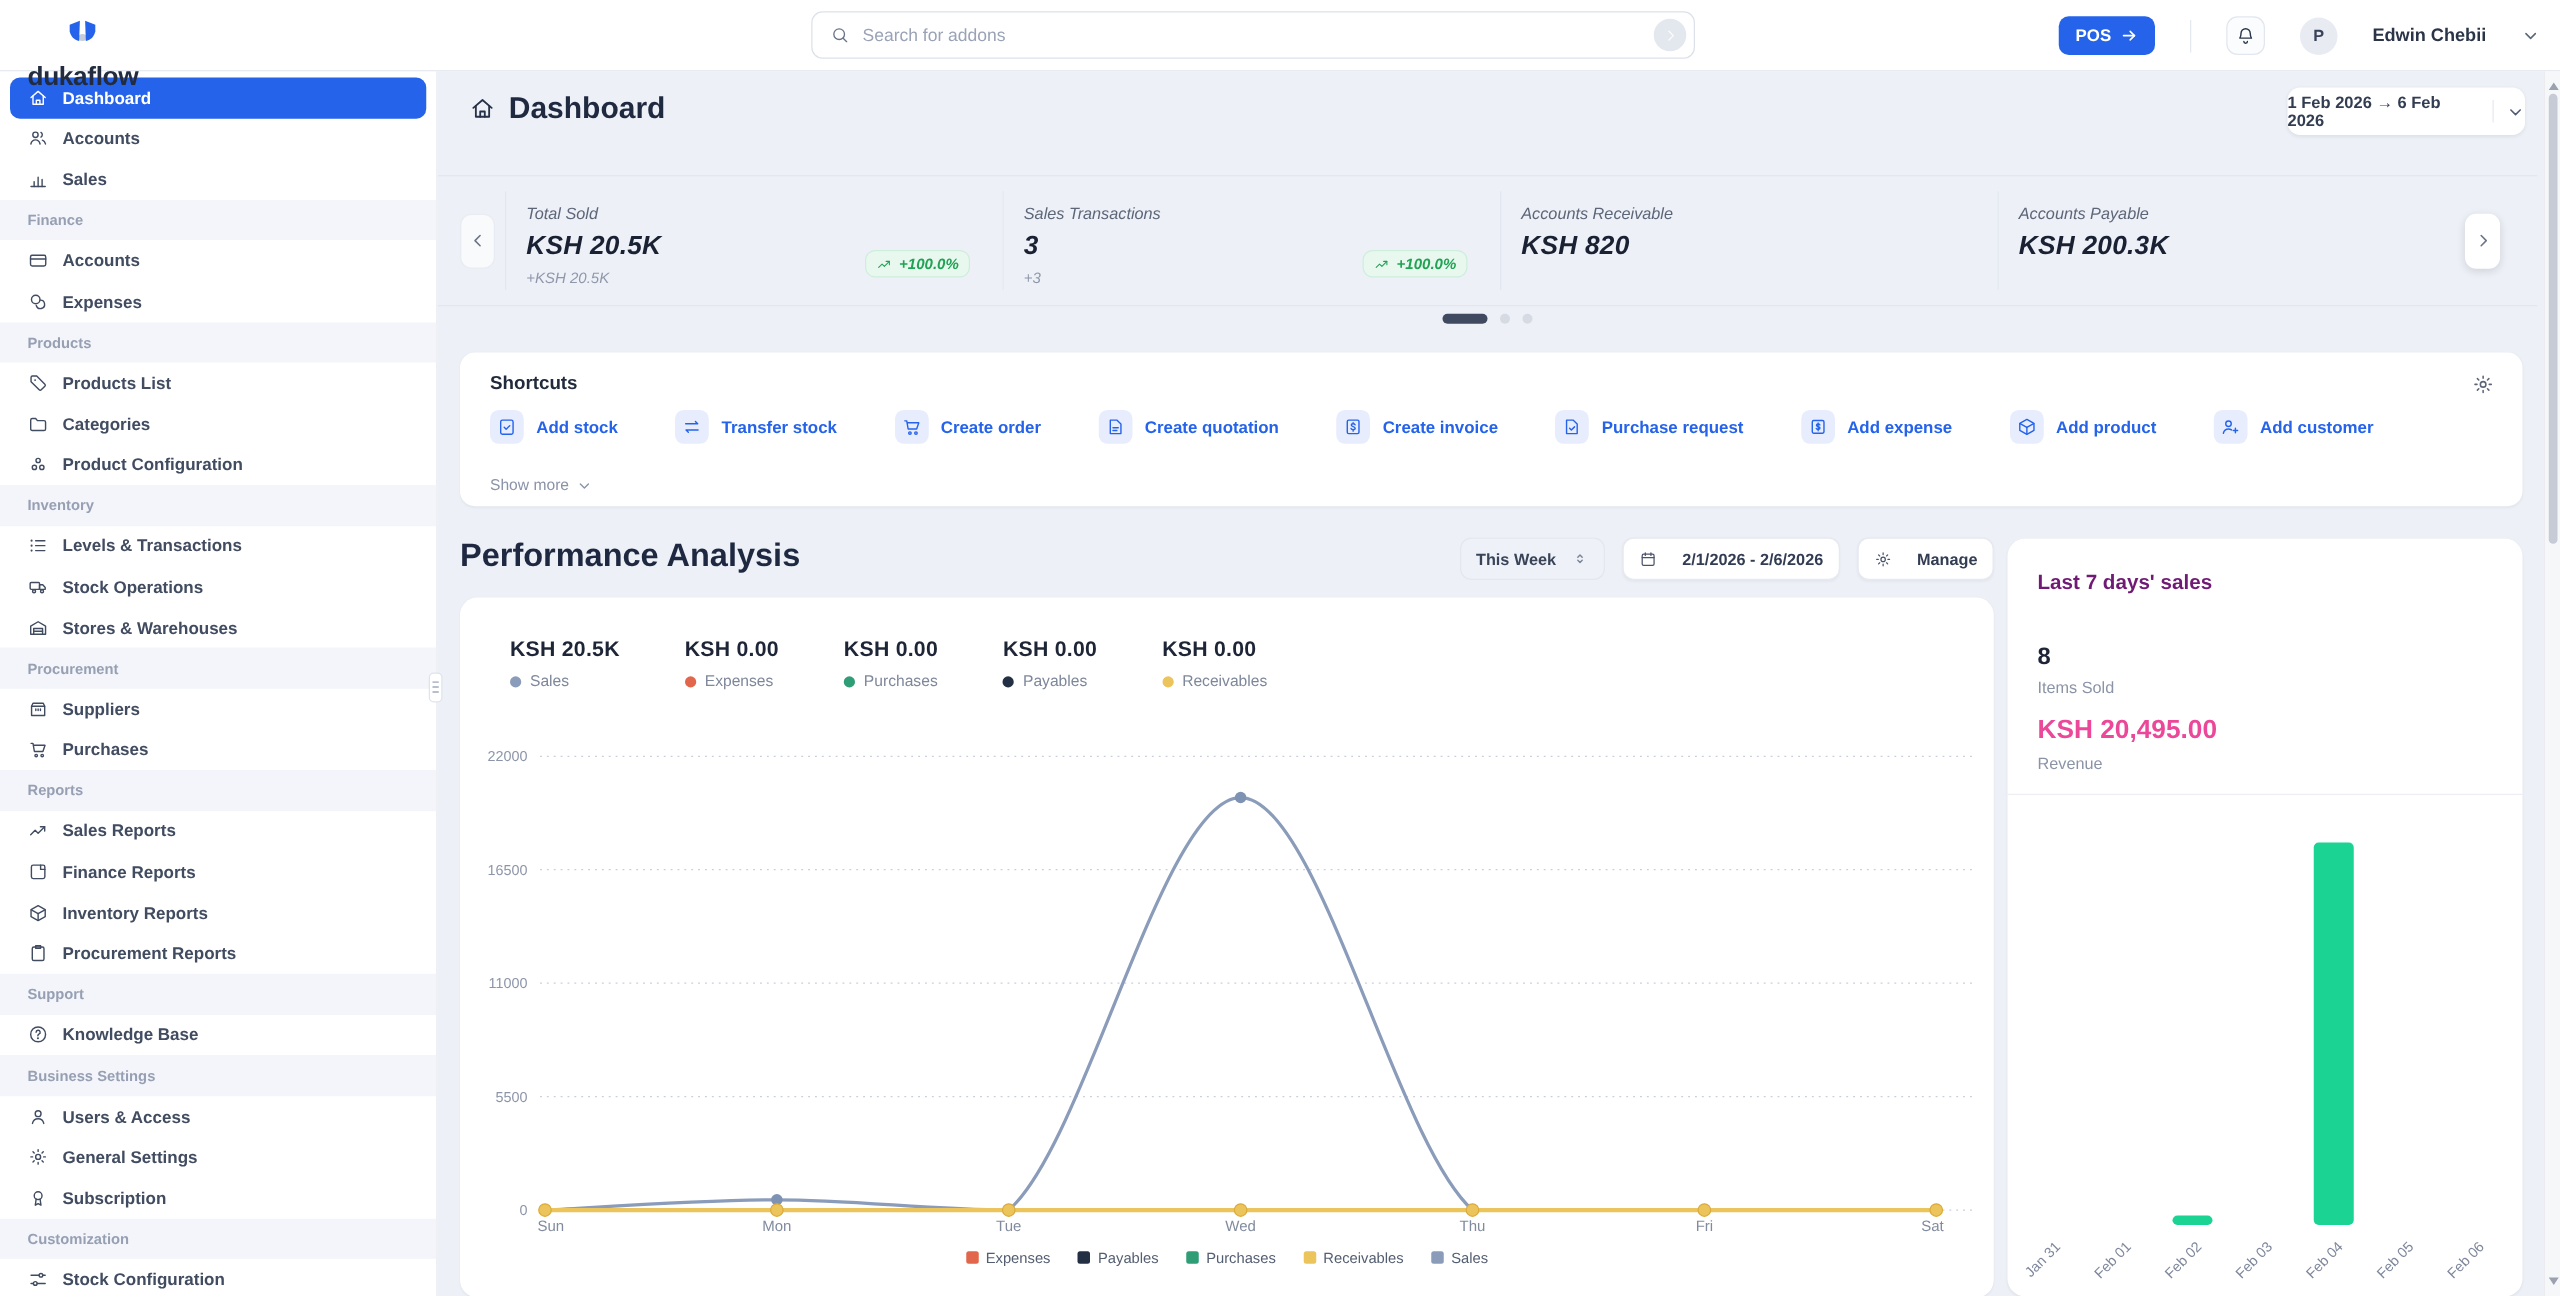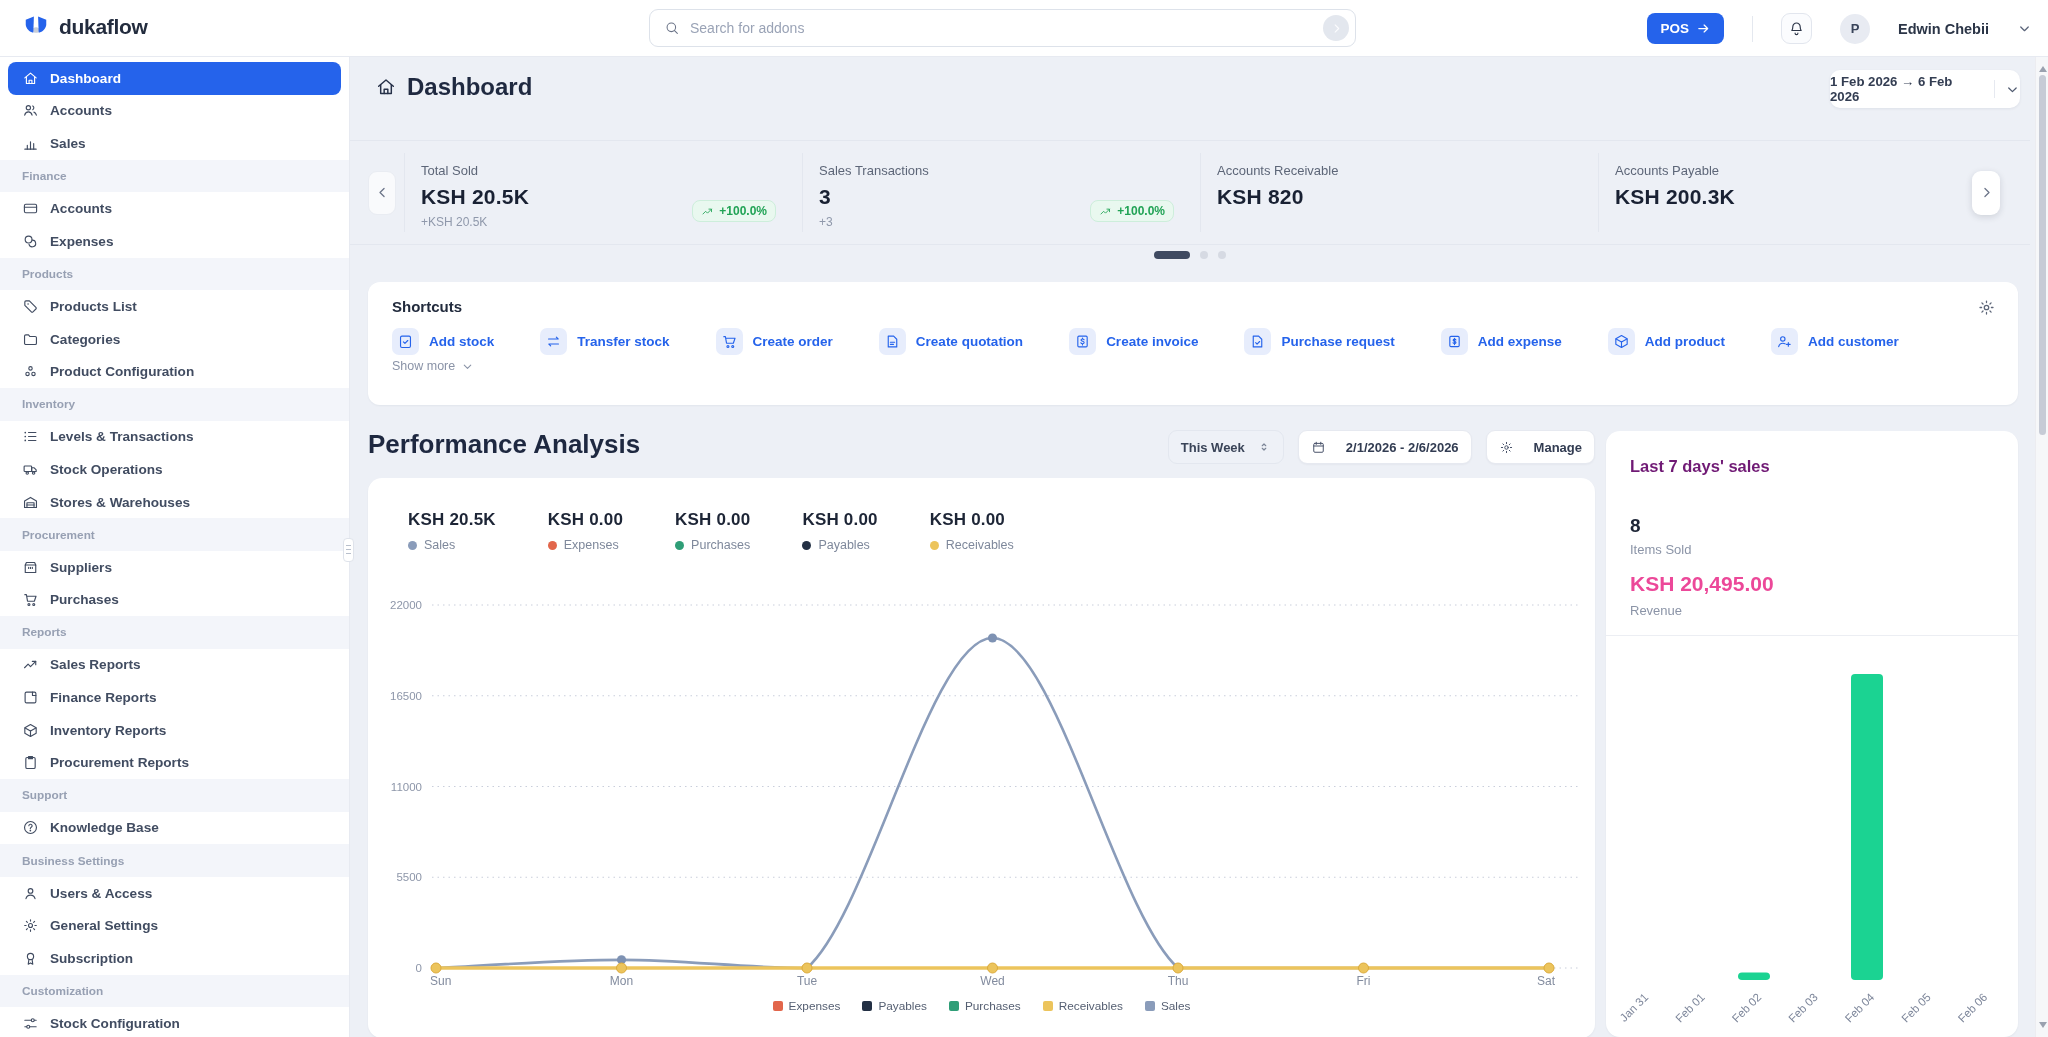--- a/index.html
+++ b/index.html
@@ -8,21 +8,21 @@
     position:relative; overflow:hidden;
     background:#edf0f6;
     font-family:"Liberation Sans","DejaVu Sans",sans-serif;
     color:#29334a;
   }
   .ic { display:inline-flex; }
   .ic svg { width:100%; height:100%; display:block; }
 
   
   .topbar { position:absolute; left:0; top:0; right:0; height:57px; background:#fff; border-bottom:1px solid #e7eaf1; z-index:8; }
-  .brand { position:absolute; left:22px; top:13px; display:flex; align-items:center; gap:9px; }
+  .brand { position:absolute; left:22px; top:13px; display:flex; align-items:center; gap:9px;flex-direction:column; }
   .brand-logo { width:28px; height:28px; }
   .brand-name { font-size:21px; font-weight:bold; color:#232c3e; letter-spacing:-0.3px; }
   .search { position:absolute; left:649px; top:9px; width:707px; height:38px; background:#fff; border:1px solid #dde2ea; border-radius:9px; display:flex; align-items:center; padding:0 6px 0 14px; gap:10px; }
   .search .search-ic { width:16px; height:16px; color:#6a7387; }
   .search input { border:none; outline:none; flex:1; font-size:14px; color:#333c50; background:transparent; font-family:inherit; }
   .search input::placeholder { color:#9aa3b6; }
   .search-go { width:26px; height:26px; border-radius:50%; background:#e3e7ee; color:#fbfcfe; display:flex; align-items:center; justify-content:center; cursor:pointer; }
   .search-go .ic { width:13px; height:13px; }
   .tb-right { position:absolute; right:16px; top:13px; display:flex; align-items:center; gap:28px; }
   .pos-btn { height:31px; padding:0 13px; background:#2563eb; color:#fff; border:none; border-radius:8px; display:flex; align-items:center; gap:7px; font-weight:bold; font-size:13.5px; cursor:pointer; font-family:inherit; }
@@ -48,21 +48,21 @@
   
   .main { position:absolute; left:350px; top:57px; right:0; bottom:0; }
   .page-head { position:absolute; left:25px; top:16px; display:flex; align-items:center; gap:10px; color:#1f2940; }
   .home-ic { width:22px; height:22px; color:#273149; }
   .page-title { font-size:24px; font-weight:bold; }
   .date-pill { position:absolute; left:1480px; top:13px; width:190px; height:38px; background:#fff; border-radius:10px; box-shadow:0 1px 3px rgba(20,30,50,.07); display:flex; align-items:center; justify-content:center; gap:10px; font-size:13.2px; color:#333d52; font-weight:600; cursor:pointer; }
   .date-pill .sep { width:1px; height:18px; background:#e6e9f0; }
   .date-pill .ic { width:15px; height:15px; color:#505b70; }
 
   
-  .strip { position:absolute; left:0; right:18px; top:83px; height:105px; border-top:1px solid #e3e7ef; border-bottom:1px solid #e3e7ef; }
+  .strip { position:absolute; left:0; right:18px; top:83px; height:105px; border-top:1px solid #e3e7ef; border-bottom:1px solid #e3e7ef;font-style:italic; }
   .strip-card { position:absolute; top:12px; bottom:12px; width:398px; border-left:1px solid #e3e7ef; padding:10px 24px 0 16px; }
   .sc-label { font-size:13px; color:#5d6678; }
   .sc-value { font-size:21px; font-weight:bold; color:#192133; margin-top:7px; letter-spacing:.2px; }
   .sc-delta { font-size:12px; color:#8f98ab; margin-top:6px; }
   .sc-badge { position:absolute; right:26px; bottom:10px; display:flex; align-items:center; gap:5px; background:#e9f8ef; border:1px solid #cdeedb; color:#21a355; border-radius:8px; padding:3px 8px; font-size:12px; font-weight:bold; }
   .sc-badge .ic { width:13px; height:13px; }
   .strip-nav { position:absolute; width:28px; height:44px; top:50%; transform:translateY(-50%); border-radius:9px; display:flex; align-items:center; justify-content:center; color:#6b7488; cursor:pointer; }
   .strip-nav .ic { width:15px; height:15px; }
   .strip-nav.prev { left:18px; background:rgba(255,255,255,.65); border:1px solid #e9ecf2; }
   .strip-nav.next { right:30px; background:#fff; box-shadow:0 2px 7px rgba(20,30,50,.14); }
@@ -70,21 +70,21 @@
   .dot-pill { width:36px; height:8px; border-radius:4px; background:#3f4a61; cursor:pointer; }
   .dot { width:8px; height:8px; border-radius:50%; background:#d6dae3; cursor:pointer; }
 
   
   .shortcuts-card { position:absolute; left:18px; top:225px; width:1650px; height:123px; background:#fff; border-radius:12px; box-shadow:0 1px 2px rgba(20,30,50,.05); padding:16px 24px; }
   .sh-title { font-size:15px; font-weight:bold; color:#222b3d; }
   .sh-gear { position:absolute; right:22px; top:16px; width:19px; height:19px; color:#5d6678; cursor:pointer; }
   .sh-row { display:flex; gap:46px; margin-top:13px; align-items:center; }
   .sh-item { display:flex; align-items:center; gap:10px; color:#2563eb; font-size:13.5px; font-weight:600; cursor:pointer; white-space:nowrap; }
   .sh-ic { width:27px; height:27px; background:#e7edfc; border-radius:7px; display:flex; align-items:center; justify-content:center; color:#2563eb; padding:5px; }
-  .show-more { margin-top:4px; display:inline-flex; gap:6px; align-items:center; color:#8a93a7; font-size:12.5px; cursor:pointer; }
+  .show-more { margin-top:26px; display:inline-flex; gap:6px; align-items:center; color:#8a93a7; font-size:12.5px; cursor:pointer; }
   .show-more .ic { width:13px; height:13px; }
 
   
   .perf-title { position:absolute; left:18px; top:372px; font-size:26px; font-weight:bold; color:#1e2840; }
   .perf-controls { position:absolute; left:18px; top:373px; width:1227px; display:flex; justify-content:flex-end; gap:14px; }
   .select-pill { height:34px; background:#eef1f7; border:1px solid #e3e7ef; border-radius:9px; display:flex; align-items:center; gap:12px; padding:0 12px; font-size:13px; color:#3a4458; font-weight:600; cursor:pointer; }
   .select-pill .ic { width:14px; height:14px; color:#7c8598; }
   .btn-white { height:34px; background:#fff; border:1px solid #e6e9f0; border-radius:9px; display:flex; align-items:center; gap:20px; padding:0 12px; font-size:13px; color:#323c52; font-weight:600; box-shadow:0 1px 2px rgba(20,30,50,.04); cursor:pointer; }
   .btn-white .ic { width:15px; height:15px; color:#49536a; }
 

